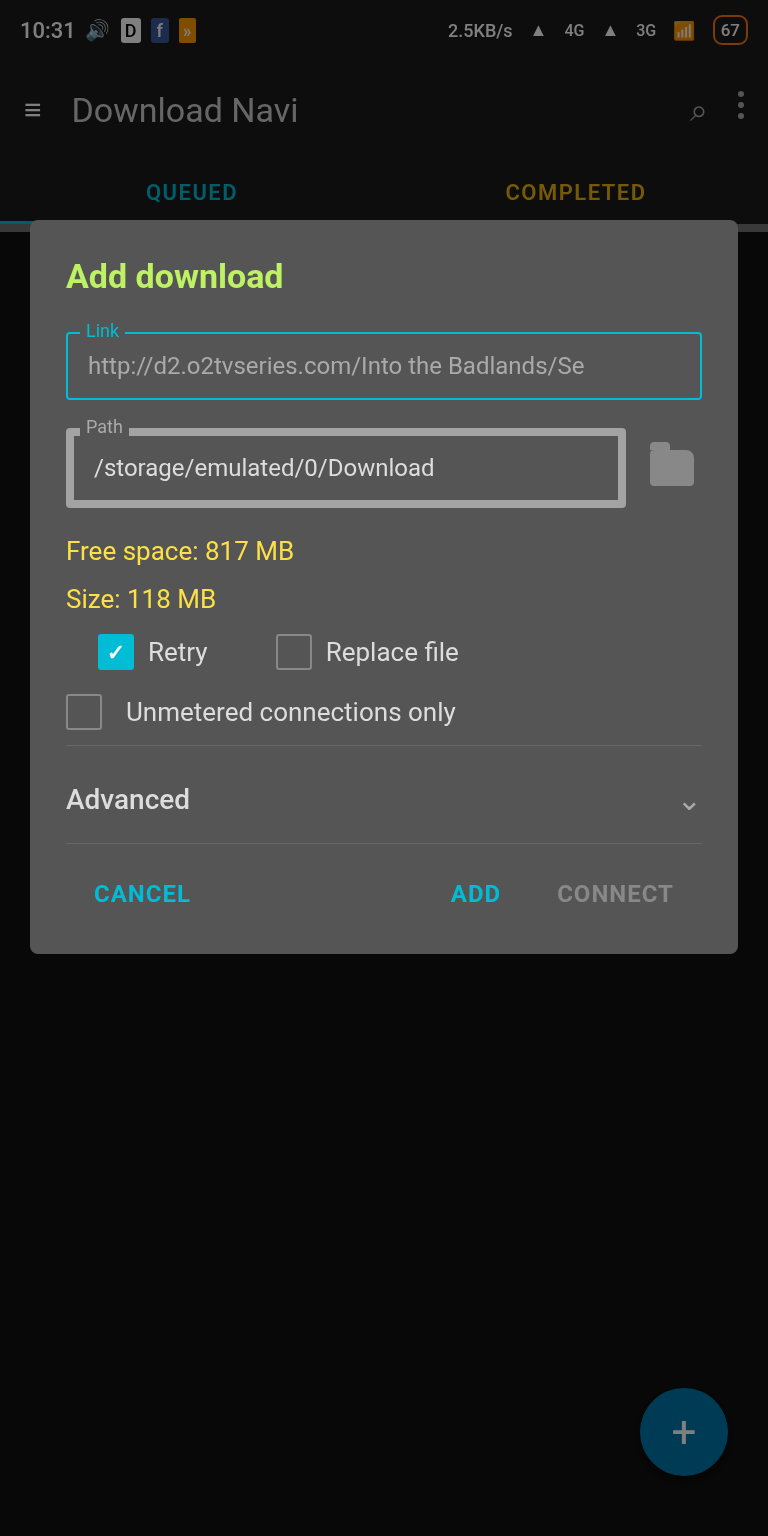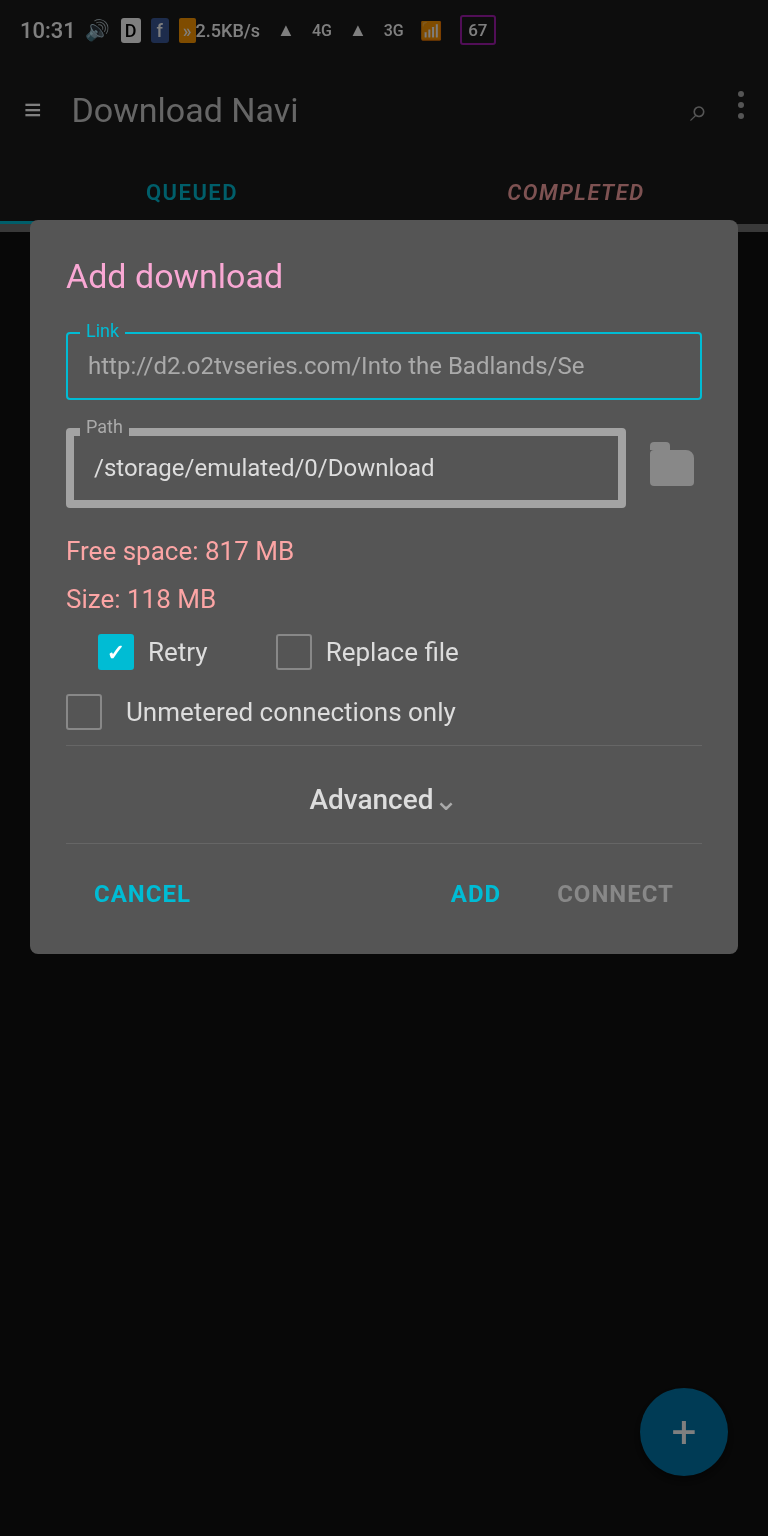--- a/index.html
+++ b/index.html
@@ -14,20 +14,21 @@
       overflow: hidden;
     }
 
     
     .status-bar {
       width: 100%;
       height: 60px;
       background: #1a1a1a;
       display: flex;
       align-items: center;
+      justify-content: space-between;
       padding: 0 20px;
       color: #fff;
       font-size: 22px;
       font-weight: 500;
     }
 
     .status-left {
       display: flex;
       align-items: center;
       gap: 10px;
@@ -101,22 +102,21 @@
       content: '';
       position: absolute;
       bottom: 0;
       left: 0;
       right: 0;
       height: 3px;
       background: #00bcd4;
     }
 
     .tab.inactive {
-      color: #fca5a5;
-      font-style: italic;
+      color: #eab308;
     }
 
     
     .bg-content {
       position: absolute;
       top: 232px;
       left: 0;
       right: 0;
       bottom: 0;
       background: #111;
@@ -140,22 +140,22 @@
       left: 30px;
       right: 30px;
       background: #555;
       border-radius: 8px;
       z-index: 20;
       padding: 36px 36px 30px 36px;
     }
 
     .dialog-title {
       font-size: 34px;
-      font-weight: 400;
-      color: #f9a8d4;
+      font-weight: 700;
+      color: #bef264;
       margin-bottom: 36px;
     }
 
     
     .field-group {
       margin-bottom: 28px;
       position: relative;
     }
 
     .field-label {
@@ -250,21 +250,21 @@
       left: 0;
       width: 20px;
       height: 8px;
       background: #888;
       border-radius: 4px 4px 0 0;
     }
 
     
     .info-text {
       font-size: 26px;
-      color: #fca5a5;
+      color: #fde047;
       margin-bottom: 18px;
     }
 
     
     .checkboxes-row {
       display: flex;
       align-items: center;
       gap: 36px;
       margin-bottom: 24px;
       margin-top: 20px;
@@ -311,21 +311,21 @@
       align-items: center;
       gap: 24px;
       margin-bottom: 15px;
       cursor: pointer;
     }
 
     
     .advanced-row {
       display: flex;
       align-items: center;
-      justify-content: center;
+      justify-content: space-between;
       padding: 16px 0;
       margin-bottom: 10px;
       cursor: pointer;
     }
 
     .advanced-label {
       font-size: 28px;
       color: #ddd;
       font-weight: 500;
     }
@@ -419,21 +419,21 @@
     <span style="font-size:18px; background:#3b5998; color:#fff; padding:2px 6px; border-radius:3px;">f</span>
     <span style="font-size:18px; background:#f90; color:#fff; padding:2px 4px; border-radius:2px;">»</span>
   </div>
   <div class="status-right">
     <span>2.5KB/s</span>
     <span>▲</span>
     <span style="font-size:16px;">4G</span>
     <span>▲</span>
     <span style="font-size:16px;">3G</span>
     <span>📶</span>
-    <span style="border:2px solid #a21caf; border-radius:3px; padding:3px 6px; font-size:17px;">67</span>
+    <span style="border:2px solid #f97316; border-radius:9px; padding:3px 6px; font-size:17px;">67</span>
   </div>
 </div>
 
 <div class="app-bar">
   <div class="app-bar-menu">≡</div>
   <div class="app-bar-title">Download Navi</div>
   <div class="app-bar-actions">
     <span style="font-size:32px; cursor:pointer; color:#aaa;">⌕</span>
     <div class="three-dots">
       <span></span>

